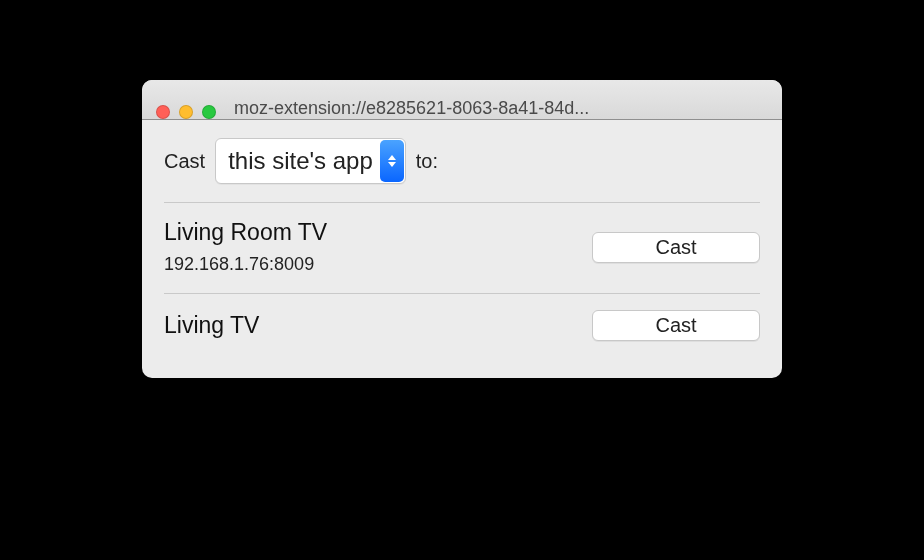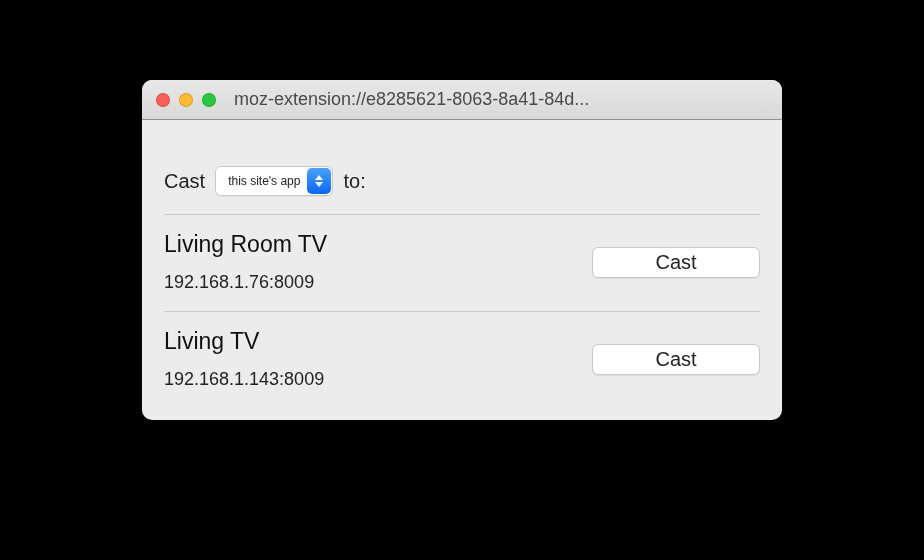--- a/index.html
+++ b/index.html
@@ -16,21 +16,21 @@
     .window {
       width: 640px;
       background: #ececec;
       border-radius: 10px;
       box-shadow: 0 20px 60px rgba(0,0,0,0.6), 0 0 0 1px rgba(0,0,0,0.15);
       overflow: hidden;
     }
     .titlebar {
       height: 40px;
       display: flex;
-      align-items: center;
+      align-items: flex-end;
       padding: 0 14px;
       background: linear-gradient(#e8e8e8, #d9d9d9);
       border-bottom: 1px solid #8f8f8f;
       gap: 10px;
     }
     .traffic-lights {
       display: flex;
       gap: 9px;
       align-items: center;
     }
@@ -47,48 +47,47 @@
       flex: 1;
       text-align: left;
       color: #4a4a4a;
       font-size: 18px;
       padding-left: 8px;
       white-space: nowrap;
       overflow: hidden;
       text-overflow: ellipsis;
     }
     .content {
-      padding: 18px 22px 12px 22px;
-      margin-top: 28px;
+      padding: 18px 22px 19px 22px;
     }
     .cast-row {
       display: flex;
       align-items: center;
       gap: 10px;
       font-size: 20px;
       color: #222;
       padding-bottom: 18px;
     }
     .select-wrap {
       position: relative;
       display: inline-flex;
       align-items: center;
     }
     .select-btn {
-      font-size: 12px;
+      font-size: 24px;
       padding: 2px 32px 2px 12px;
       background: #fff;
       border: 1px solid #c8c8c8;
       border-radius: 6px;
       color: #222;
       font-family: inherit;
       box-shadow: 0 1px 0 rgba(0,0,0,0.04);
       cursor: default;
       position: relative;
-      height: 30px;
+      height: 46px;
       line-height: 24px;
     }
     .select-caps {
       position: absolute;
       right: 2px;
       top: 2px;
       bottom: 2px;
       width: 24px;
       background: linear-gradient(#4aa3ff, #0a66ff);
       border-radius: 5px;
@@ -106,21 +105,21 @@
     }
     .device-row {
       display: flex;
       align-items: center;
       padding: 16px 0 18px 0;
     }
     .device-info {
       flex: 1;
       display: flex;
       flex-direction: column;
-      gap: 14px;
+      gap: 8px;
     }
     .device-name {
       font-size: 23px;
       color: #111;
     }
     .device-addr {
       font-size: 18px;
       color: #222;
     }
     .cast-btn {
@@ -177,18 +176,17 @@
         <span class="device-addr">192.168.1.76:8009</span>
       </div>
       <button class="cast-btn">Cast</button>
     </div>
 
     <div class="divider"></div>
 
     <div class="device-row">
       <div class="device-info">
         <span class="device-name">Living TV</span>
-        <span class="device-addr">192.168.1.143:8009</span>
       </div>
       <button class="cast-btn">Cast</button>
     </div>
   </div>
 </div>
 
 </body></html>

